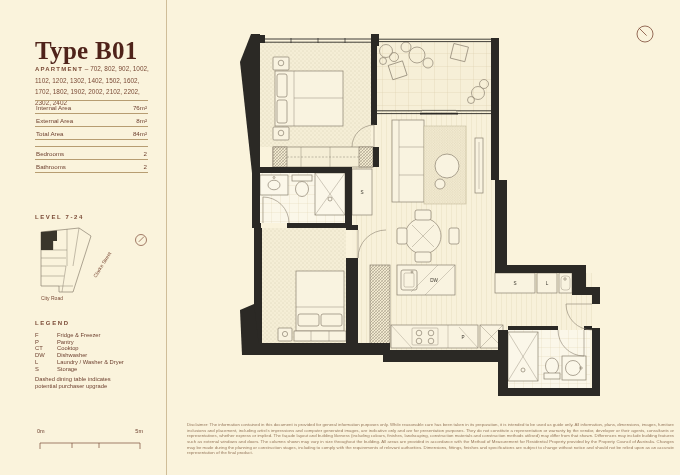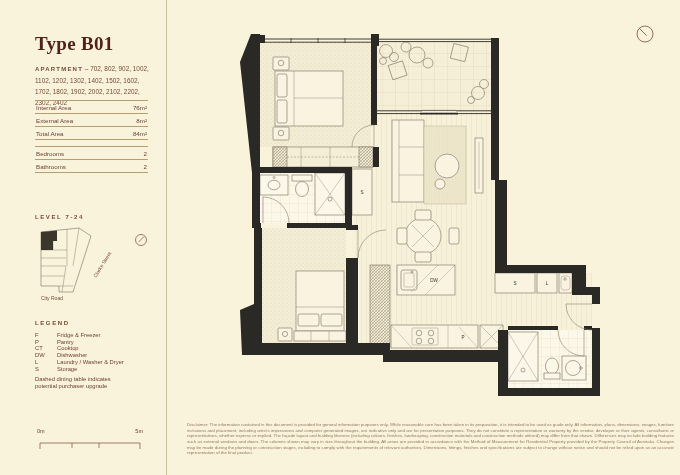--- a/index.html
+++ b/index.html
@@ -1,19 +1,19 @@
 <!DOCTYPE html>
 <html><head>
 <meta charset="utf-8">
 <style>
   html,body{margin:0;padding:0;}
   body{font-family:"Liberation Sans",sans-serif;}
   #page{position:relative;width:680px;height:475px;background:#faf3dc;overflow:hidden;}
   .abs{position:absolute;}
-  .title{left:35px;top:20px;font-family:"Liberation Serif",serif;font-size:19px;color:#4f231a;letter-spacing:.3px;}
+  .title{left:35px;top:20px;font-family:"Liberation Serif",serif;font-size:25px;color:#4f231a;letter-spacing:.3px;}
   .apt{left:35px;top:57px;width:121px;font-size:6.4px;line-height:11px;color:#7a4a36;}
   .apt b{font-size:6px;letter-spacing:1.2px;font-weight:bold;}
   .dtable{left:35px;width:113px;border-bottom:.6px solid #b79d72;color:#6e4130;}
   .t1{top:100px;} .t2{top:146px;}
   .drow{display:flex;justify-content:space-between;border-top:.6px solid #b79d72;padding:3px 1px 2px 1px;font-size:6.2px;}
   .cap{color:#7a4a36;font-size:6px;font-weight:bold;letter-spacing:1.6px;}
   .level{left:35px;top:214px;}
   .legendh{left:35px;top:320px;}
   .legend{left:35px;top:332px;width:120px;color:#6e4130;font-size:5.8px;line-height:6.7px;}
   .lrow{display:flex;}

